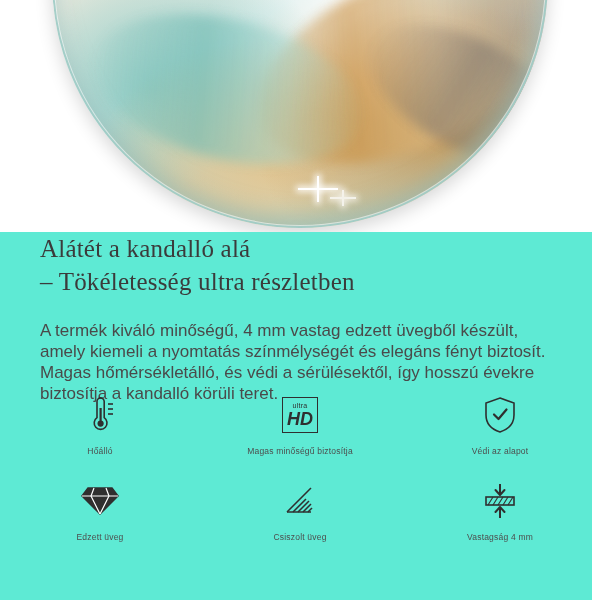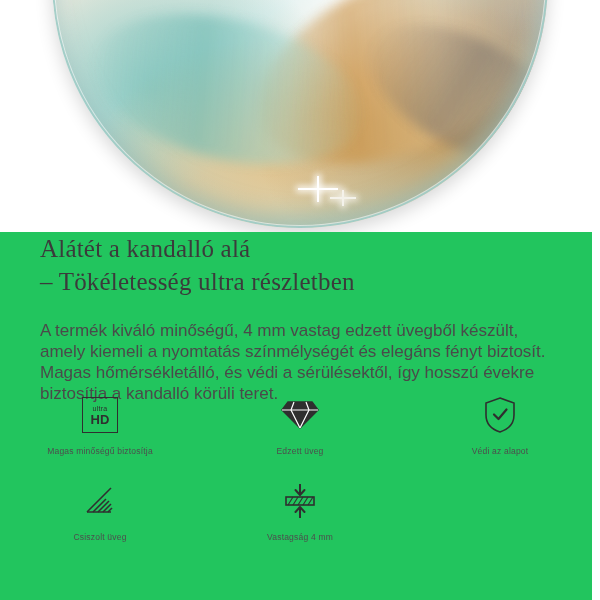--- a/index.html
+++ b/index.html
@@ -12,21 +12,21 @@
     background: #ffffff;
     font-family: "Liberation Sans", sans-serif;
     overflow: hidden;
     position: relative;
   }
 
   .page {
     position: relative;
     width: 592px;
     height: 600px;
-    background: #22c55e;
+    background: #5eead4;
     overflow: hidden;
   }
 
   
   .hero {
     position: absolute;
     left: 0;
     top: 0;
     width: 600px;
     height: 232px;
@@ -192,23 +192,24 @@
     justify-content: center;
     line-height: 1;
   }
   .hd-badge .u {
     font-size: 7px;
     letter-spacing: 0.3px;
     color: #2f2f2f;
     margin-bottom: 1px;
   }
   .hd-badge .hd {
-    font-size: 13px;
+    font-size: 18px;
     font-weight: bold;
     color: #2f2f2f;
+    font-style: italic;
   }
 </style>
 </head>
 <body>
 
 <div class="page">
 
   <div class="hero">
     <div class="hero-disc">
       <div class="swirl s1"></div>
@@ -226,51 +227,64 @@
   <div class="content">
     <h1 class="headline">
       <span>Alátét a kandalló alá</span>
       <span class="line2">– Tökéletesség ultra részletben</span>
     </h1>
     <p class="body-copy">A termék kiváló minőségű, 4 mm vastag edzett üvegből készült, amely kiemeli a nyomtatás színmélységét és elegáns fényt biztosít. Magas hőmérsékletálló, és védi a sérülésektől, így hosszú évekre biztosítja a kandalló körüli teret.</p>
   </div>
 
   <div class="features">
 
+    <div class="feature">
+      <div class="feature-icon">
+        <svg width="34" height="38" viewBox="0 0 34 38" fill="none" stroke="#2f2f2f" stroke-width="1.6">
+          <path d="M14 5.5a3.6 3.6 0 0 1 7.2 0v16.2a6.4 6.4 0 1 1-7.2 0z"></path>
+          <circle cx="17.6" cy="27.6" r="3.1" fill="#2f2f2f" stroke="none"></circle>
+          <line x1="17.6" y1="12" x2="17.6" y2="25.6" stroke-width="2.2"></line>
+          <line x1="25" y1="8" x2="30" y2="8"></line>
+          <line x1="25" y1="13" x2="30" y2="13"></line>
+          <line x1="25" y1="18" x2="30" y2="18"></line>
+        </svg>
+      </div>
+      <div class="feature-label">Hőálló</div>
+    </div>
 
     <div class="feature">
       <div class="feature-icon">
         <div class="hd-badge">
           <span class="u">ultra</span>
           <span class="hd">HD</span>
         </div>
       </div>
       <div class="feature-label">Magas minőségű biztosítja</div>
+    </div>
+
+    <div class="feature">
+      <div class="feature-icon">
+        <svg width="34" height="40" viewBox="0 0 34 40" fill="none" stroke="#2f2f2f" stroke-width="1.6">
+          <path d="M17 3 L31 8 v12c0 9-6.2 14.5-14 17-7.8-2.5-14-8-14-17V8z"></path>
+          <path d="M11 19.5 L15.5 24 L23.5 14.5" stroke-width="2.2" stroke-linecap="round" stroke-linejoin="round"></path>
+        </svg>
+      </div>
+      <div class="feature-label">Védi az alapot</div>
     </div>
 
     <div class="feature">
       <div class="feature-icon">
         <svg width="40" height="34" viewBox="0 0 40 34" fill="none" stroke="#2f2f2f" stroke-width="1.5">
           <path d="M8 4 h24 l6 8 -18 18 -18 -18z" fill="#2f2f2f" stroke="#2f2f2f"></path>
           <path d="M2 12 h36" stroke="#ffffff" stroke-width="1.2"></path>
           <path d="M14 4 L11 12 L20 30" stroke="#ffffff" stroke-width="1.2"></path>
           <path d="M26 4 L29 12 L20 30" stroke="#ffffff" stroke-width="1.2"></path>
         </svg>
       </div>
       <div class="feature-label">Edzett üveg</div>
-    </div>
-
-    <div class="feature">
-      <div class="feature-icon">
-        <svg width="34" height="40" viewBox="0 0 34 40" fill="none" stroke="#2f2f2f" stroke-width="1.6">
-          <path d="M17 3 L31 8 v12c0 9-6.2 14.5-14 17-7.8-2.5-14-8-14-17V8z"></path>
-          <path d="M11 19.5 L15.5 24 L23.5 14.5" stroke-width="2.2" stroke-linecap="round" stroke-linejoin="round"></path>
-        </svg>
-      </div>
-      <div class="feature-label">Védi az alapot</div>
     </div>
 
     <div class="feature">
       <div class="feature-icon">
         <svg width="38" height="34" viewBox="0 0 38 34" fill="none" stroke="#2f2f2f" stroke-width="1.5">
           <path d="M6 28 L30 4"></path>
           <path d="M6 28 L30 28"></path>
           <path d="M12 28 L25 15"></path>
           <path d="M17 28 L28 17"></path>
           <path d="M22 28 L30 20"></path>

